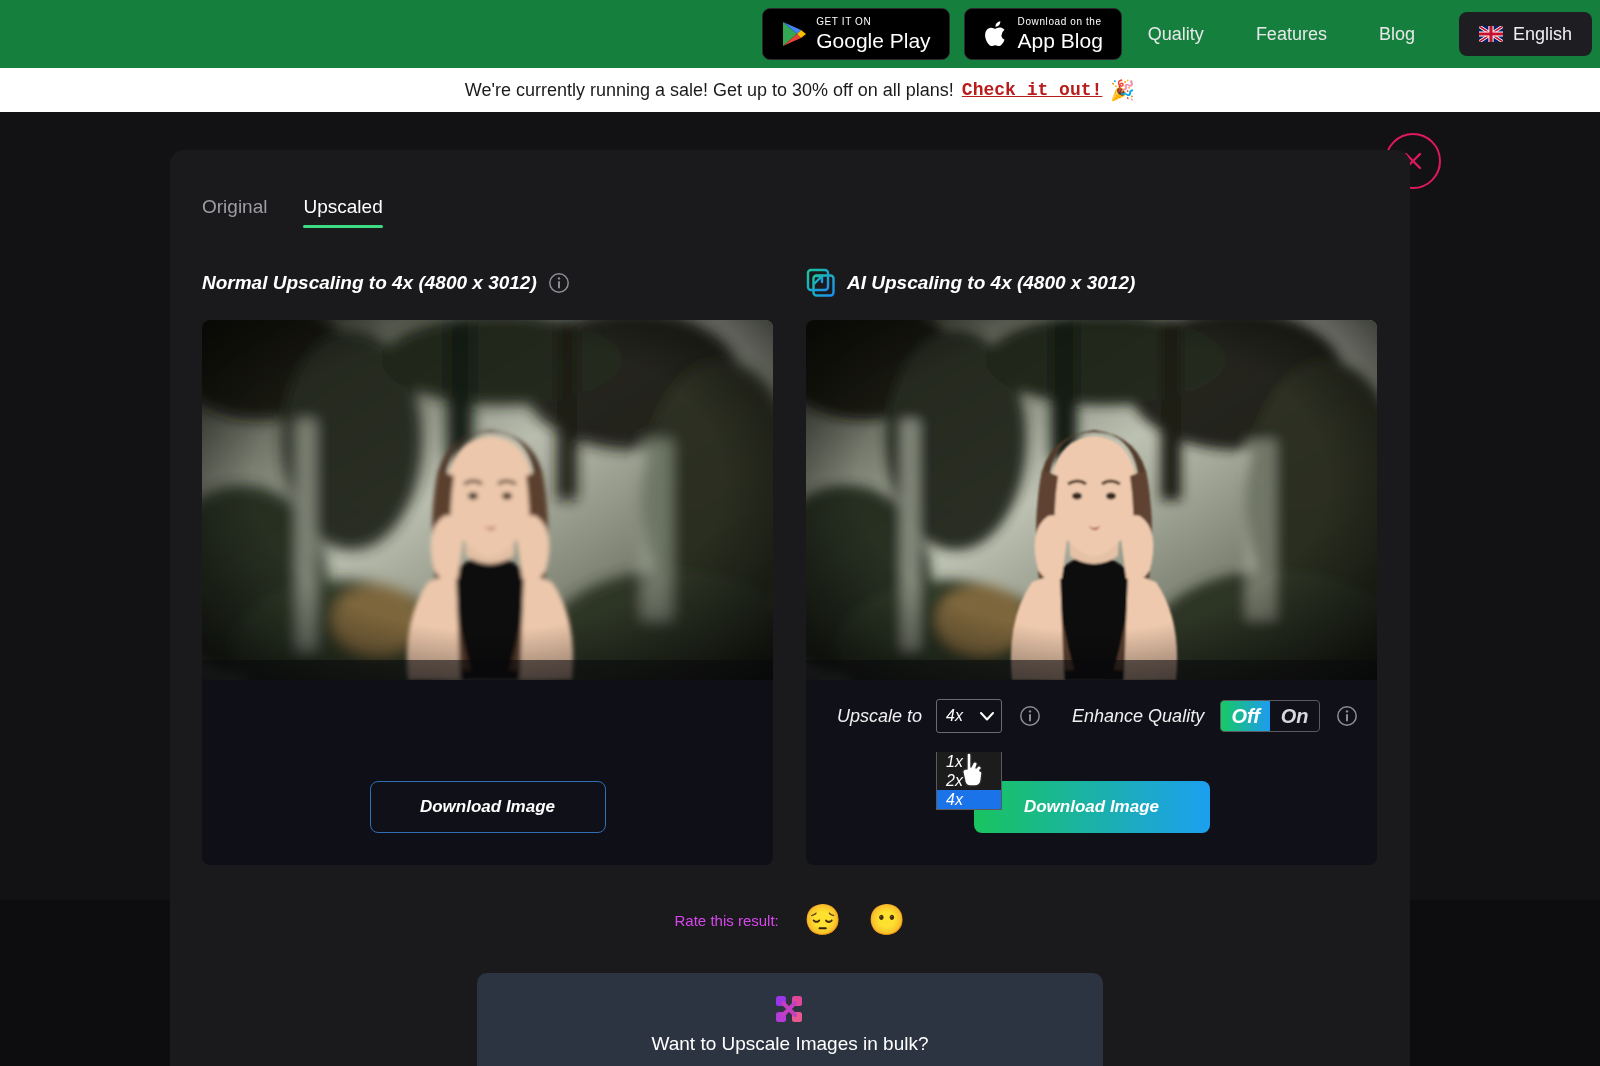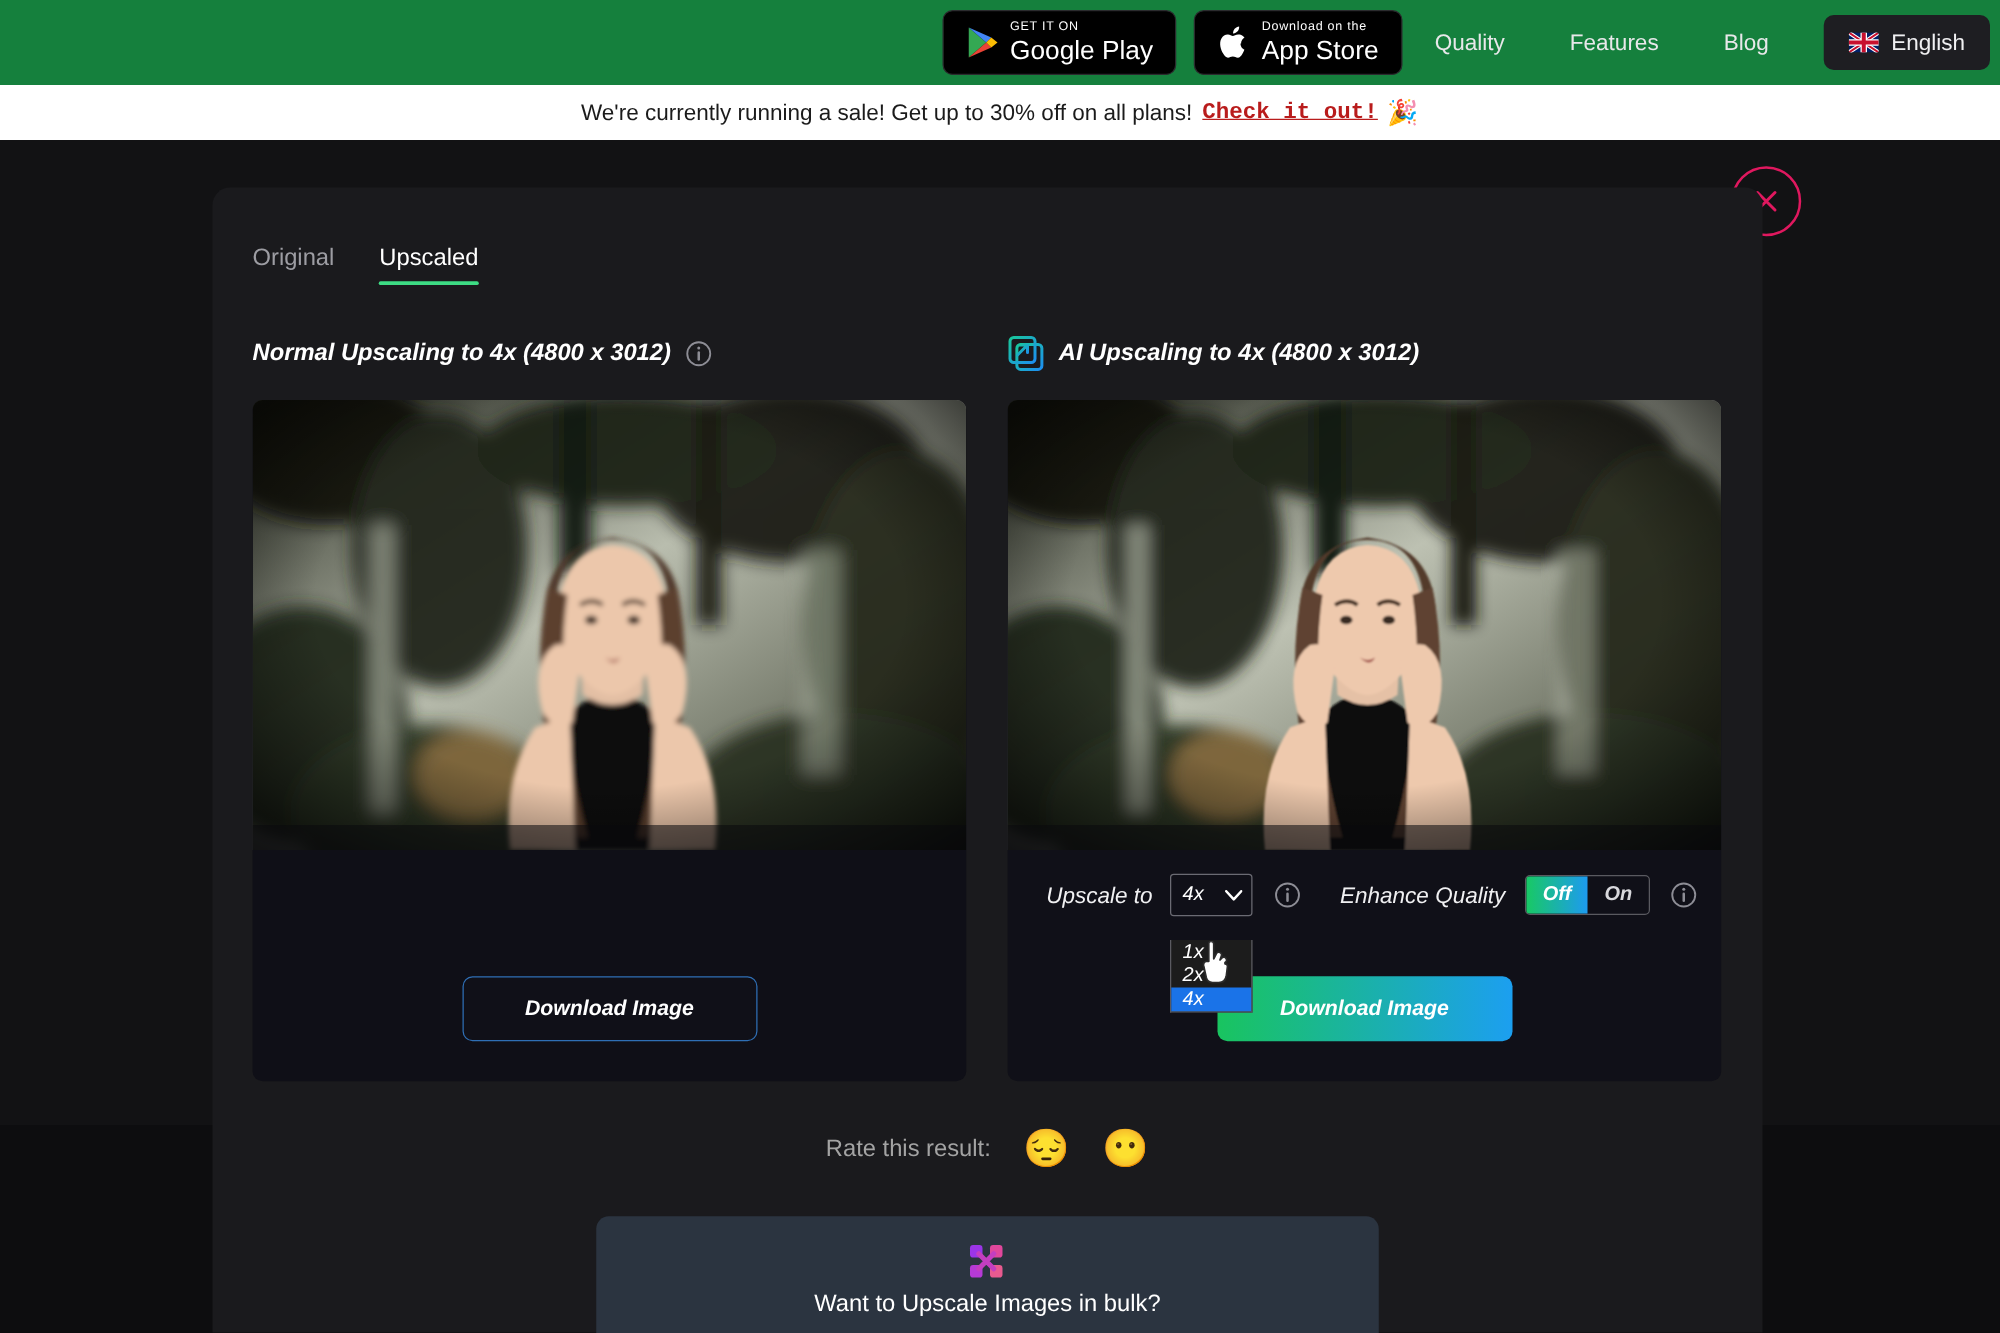--- a/index.html
+++ b/index.html
@@ -139,21 +139,21 @@
     position: absolute; top: 54px; left: 25px; z-index: 40;
     width: 26px; height: 34px; pointer-events: none;
   }
   .toggle {
     display: flex; margin-left: 16px;
     border: 1px solid #5a5a60; border-radius: 4px; overflow: hidden;
     height: 32px; cursor: pointer;
   }
   .tg-seg {
     width: 49px; display: flex; align-items: center; justify-content: center;
-    font-size: 16px; font-weight: bold; color: #d8d8dc;
+    font-size: 20px; font-weight: bold; color: #d8d8dc;
   }
   .tg-seg.on {
     background: linear-gradient(90deg, #18c964 0%, #1d9bf0 100%);
     color: #ffffff;
   }
 
   .btn-row { display: flex; align-items: center; justify-content: center; height: 110px; }
   .dl-outline {
     width: 236px; height: 52px; border-radius: 8px;
     border: 1px solid #2f6fb5; background: #101018;
@@ -165,21 +165,21 @@
     background: linear-gradient(90deg, #19c45f 0%, #1c9ff0 100%);
     color: #ffffff; font-size: 17px; font-weight: bold;
     display: flex; align-items: center; justify-content: center; cursor: pointer;
   }
 
   
   .rate-row {
     display: flex; align-items: center; justify-content: center;
     gap: 26px; margin-top: 40px;
   }
-  .rate-label { font-size: 19px; color: #a3a3a3; }
+  .rate-label { font-size: 15px; color: #d946ef; }
   .rate-emoji { font-size: 30px; cursor: pointer; line-height: 1; }
 
   
   .bulk-banner {
     margin: 38px auto 0 auto; width: 626px; height: 112px;
     background: #2b3440; border-radius: 10px;
     display: flex; flex-direction: column; align-items: center;
     padding-top: 22px;
   }
   .bulk-logo { width: 30px; height: 30px; margin-bottom: 8px; }
@@ -203,21 +203,21 @@
     </span>
   </div>
 
   <div class="store-badge">
     <svg width="26" height="30" viewBox="0 0 24 28">
       <path d="M17.5 14.8c0-3 2.4-4.4 2.5-4.5-1.4-2-3.5-2.3-4.3-2.3-1.8-.2-3.5 1.1-4.4 1.1-.9 0-2.3-1.1-3.8-1-1.9 0-3.7 1.1-4.7 2.9-2 3.5-.5 8.6 1.4 11.4.9 1.4 2.1 2.9 3.5 2.9 1.4-.1 1.9-.9 3.6-.9s2.2.9 3.7.9c1.5 0 2.5-1.4 3.4-2.8 1.1-1.6 1.5-3.1 1.5-3.2-.1 0-2.9-1.1-2.9-4.5z" fill="#fff"></path>
       <path d="M14.9 5.6c.8-.9 1.3-2.2 1.1-3.5-1.1.1-2.5.8-3.3 1.7-.7.8-1.3 2.1-1.2 3.4 1.2.1 2.5-.6 3.4-1.6z" fill="#fff"></path>
     </svg>
     <span class="st-txt">
       <span class="st-small">Download on the</span>
-      <span class="st-big">App Store</span>
+      <span class="st-big">App Blog</span>
     </span>
   </div>
 
   <a class="nav-link">Quality</a>
   <a class="nav-link">Features</a>
   <a class="nav-link">Blog</a>
 
   <div class="lang-pill">
     <svg class="flag" viewBox="0 0 60 40">
       <rect width="60" height="40" fill="#012169"></rect>

